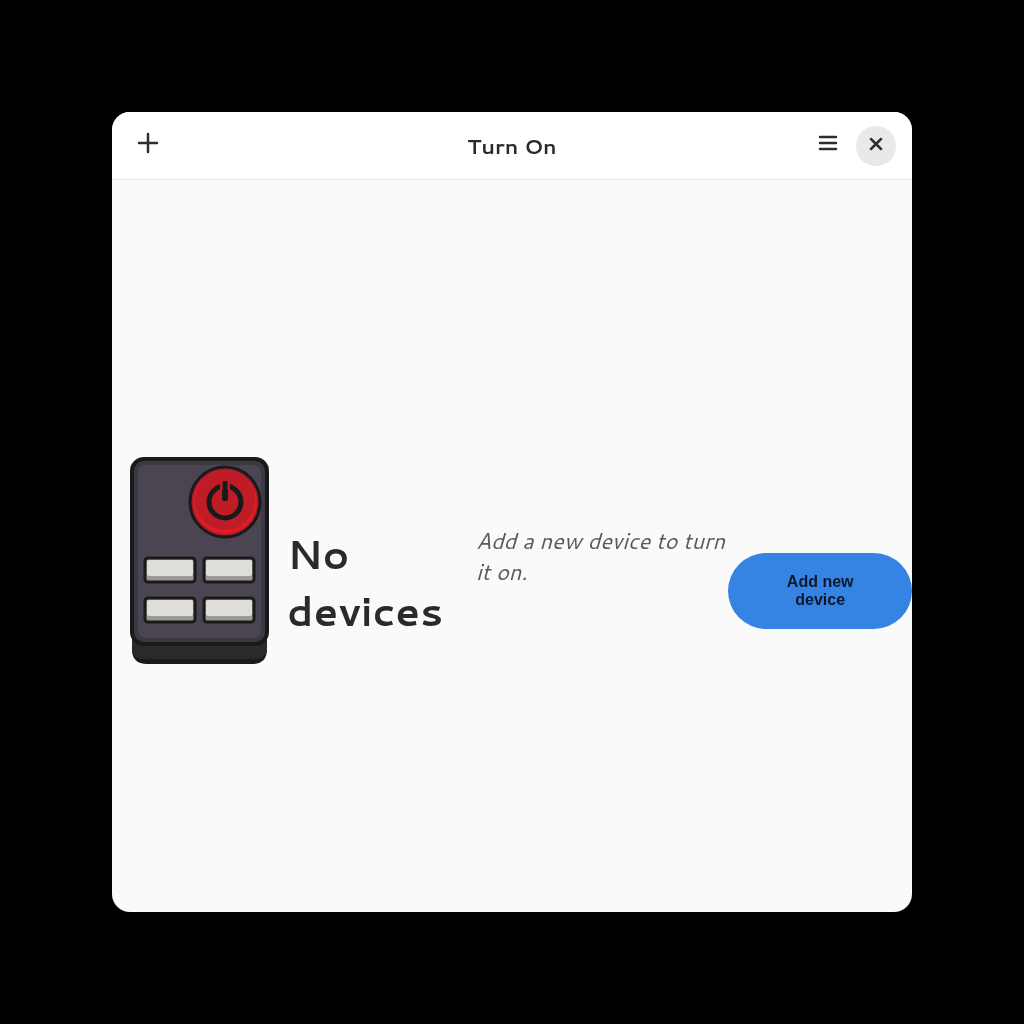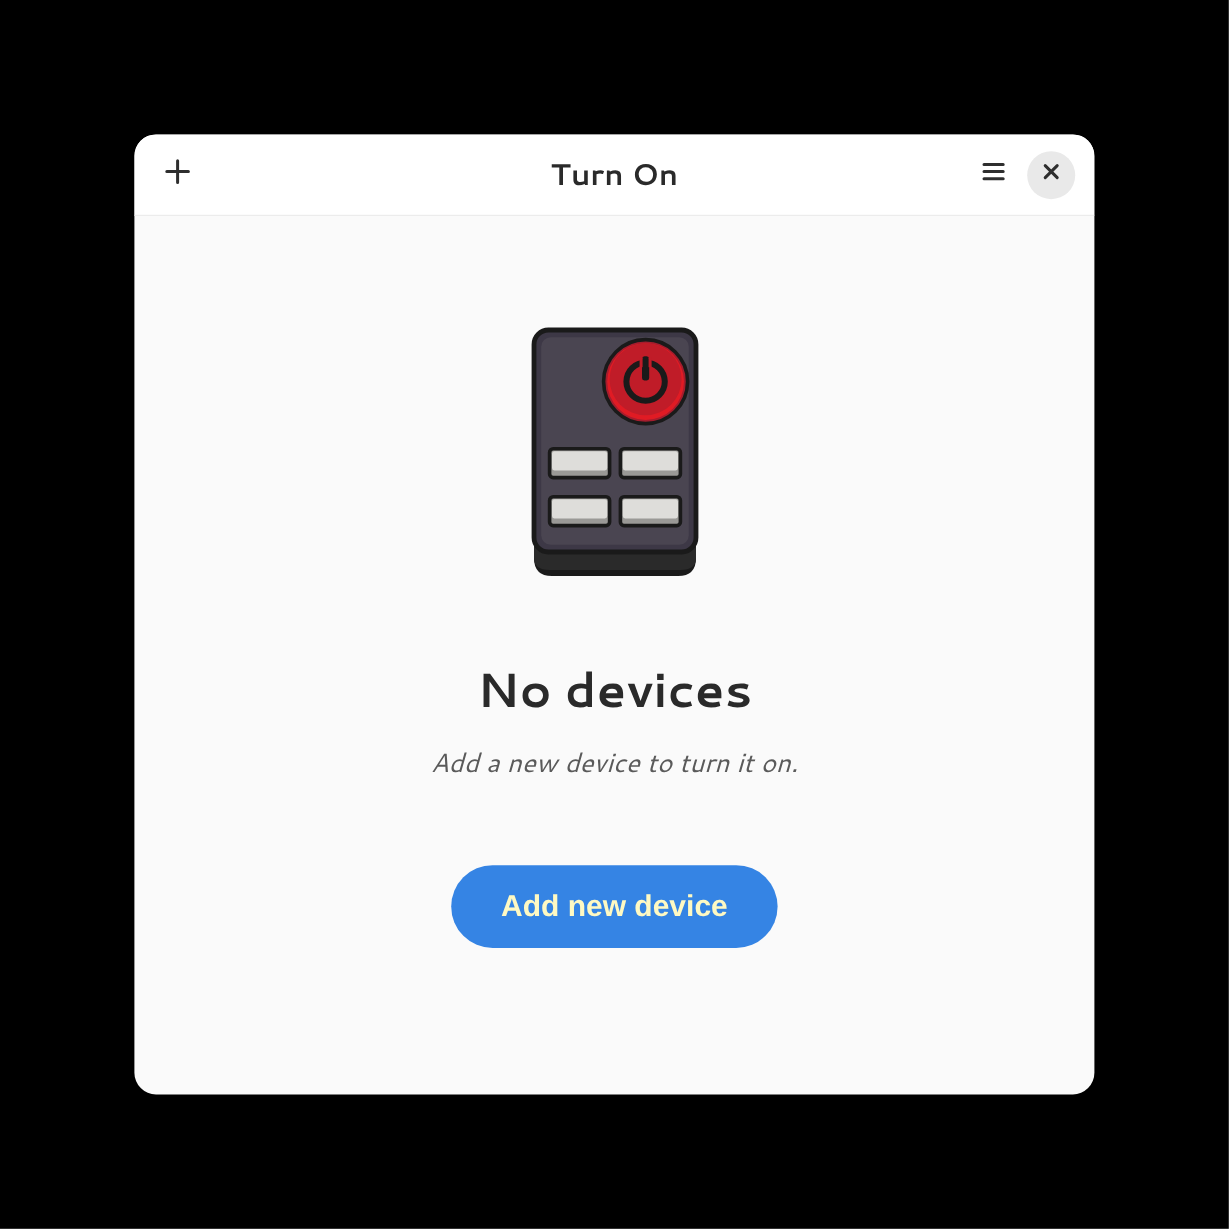--- a/index.html
+++ b/index.html
@@ -38,21 +38,21 @@
     .header-left, .header-right {
       display: flex;
       align-items: center;
       gap: 8px;
       min-width: 100px;
     }
     .header-right {
       justify-content: flex-end;
     }
     .header-title {
-      font-size: 25px;
+      font-size: 21px;
       font-weight: 700;
       color: #2a2a2a;
     }
     .icon-btn {
       width: 40px;
       height: 40px;
       display: flex;
       align-items: center;
       justify-content: center;
       border-radius: 8px;
@@ -66,21 +66,21 @@
       background: #e9e9e9;
       display: flex;
       align-items: center;
       justify-content: center;
       cursor: pointer;
       color: #2e2e2e;
     }
     .content {
       flex: 1;
       display: flex;
-      flex-direction: column;
+      flex-direction: row;
       align-items: center;
       justify-content: flex-start;
       padding-top: 90px;
     }
     .device-illustration {
       width: 175px;
       height: 215px;
       margin-bottom: 60px;
       position: relative;
     }
@@ -91,22 +91,22 @@
       margin-bottom: 18px;
     }
     .subtext {
       font-size: 22px;
       color: #5a5a5a;
       margin-bottom: 70px;
       font-style: italic;
     }
     .primary-btn {
       background: #3584e4;
-      color: #fef9c3;
-      font-size: 25px;
+      color: #0f172a;
+      font-size: 16px;
       font-weight: 700;
       padding: 20px 42px;
       border-radius: 40px;
       border: none;
       cursor: pointer;
     }
   </style>
 </head>
 <body>
 

